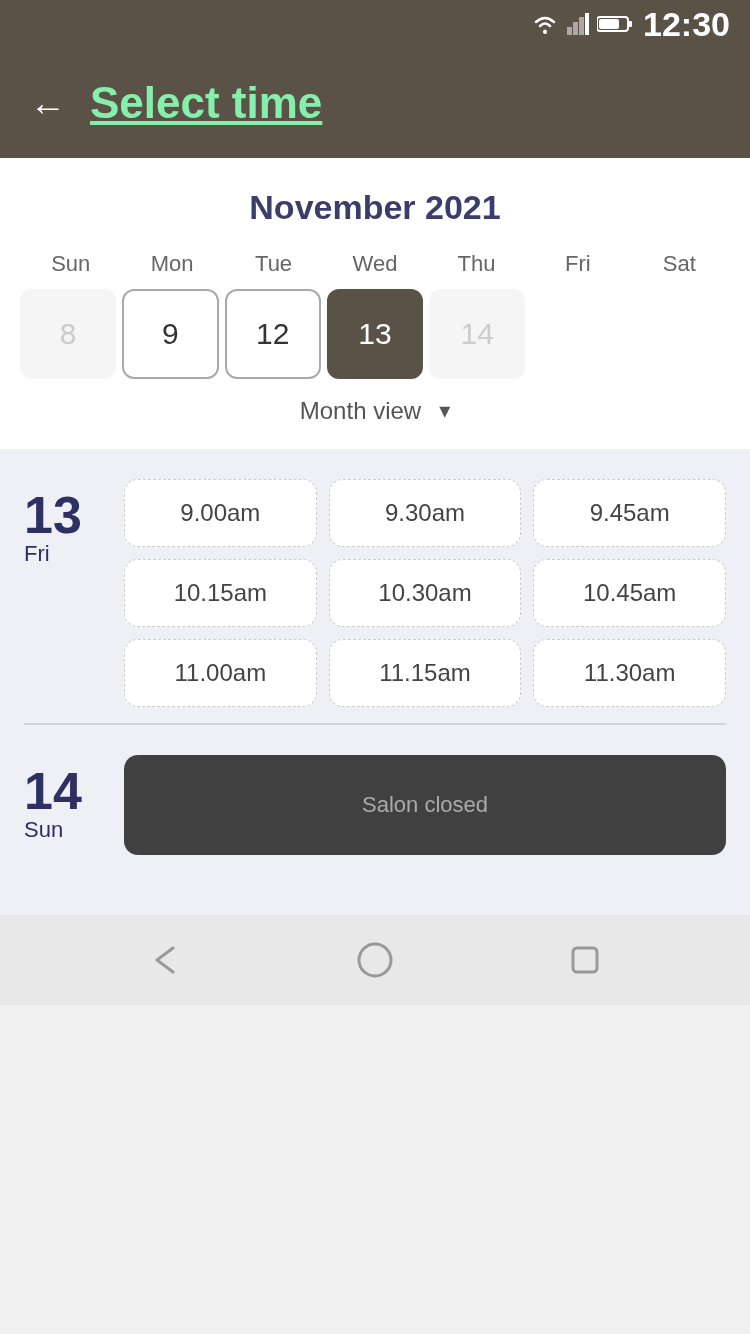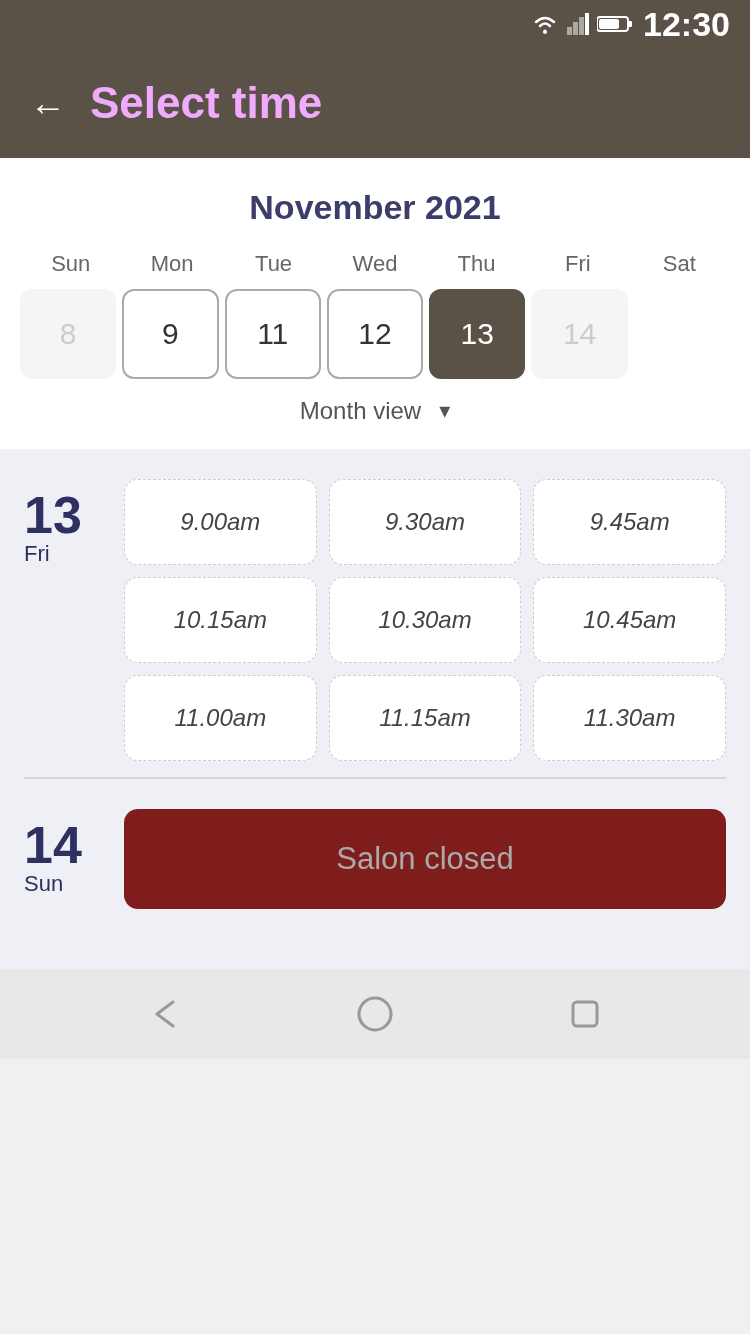--- a/index.html
+++ b/index.html
@@ -46,23 +46,24 @@
       padding: 0 30px;
       gap: 24px;
     }
     .back-btn {
       color: white;
       font-size: 36px;
       cursor: pointer;
       line-height: 1;
     }
     .header-title {
-      color: #f0abfc;
+      color: #86efac;
       font-size: 44px;
       font-weight: 700;
+      text-decoration: underline;
     }
 
     
     .calendar-section {
       background: white;
       padding: 30px 20px 20px;
     }
     .month-title {
       text-align: center;
       font-size: 34px;
@@ -164,53 +165,52 @@
 
     .time-grid {
       flex: 1;
       display: grid;
       grid-template-columns: repeat(3, 1fr);
       gap: 12px;
     }
     .time-slot {
       background: white;
       border-radius: 14px;
-      height: 86px;
+      height: 68px;
       display: flex;
       align-items: center;
       justify-content: center;
       font-size: 24px;
       color: #444;
       border: 1.5px dashed #ccc;
       cursor: pointer;
-      font-style: italic;
     }
 
     
     .divider {
       height: 2px;
       background: #d5d5d5;
       margin: 10px 0 30px;
     }
 
     
     .day-block-14 {
       display: flex;
       gap: 20px;
       margin-bottom: 30px;
     }
     .salon-closed-box {
       flex: 1;
-      background: #7f1d1d;
+      background: #404040;
       border-radius: 14px;
       height: 100px;
       display: flex;
       align-items: center;
       justify-content: center;
-      font-size: 31px;
+      font-size: 22px;
       color: #aaa;
     }
 
     
     .nav-bar {
       background: #e8e8e8;
       height: 90px;
       display: flex;
       align-items: center;
       justify-content: space-around;
@@ -273,21 +273,20 @@
     <span class="weekday">Tue</span>
     <span class="weekday">Wed</span>
     <span class="weekday">Thu</span>
     <span class="weekday">Fri</span>
     <span class="weekday">Sat</span>
   </div>
 
   <div class="days-row">
     <div class="day-cell dimmed">8</div>
     <div class="day-cell outlined">9</div>
-    <div class="day-cell outlined">11</div>
     <div class="day-cell outlined">12</div>
     <div class="day-cell selected">13</div>
     <div class="day-cell dimmed">14</div>
   </div>
 
   <div class="month-view-row">
     <span class="month-view-label">Month view</span>
     <span class="chevron-down">▾</span>
   </div>
 </div>

